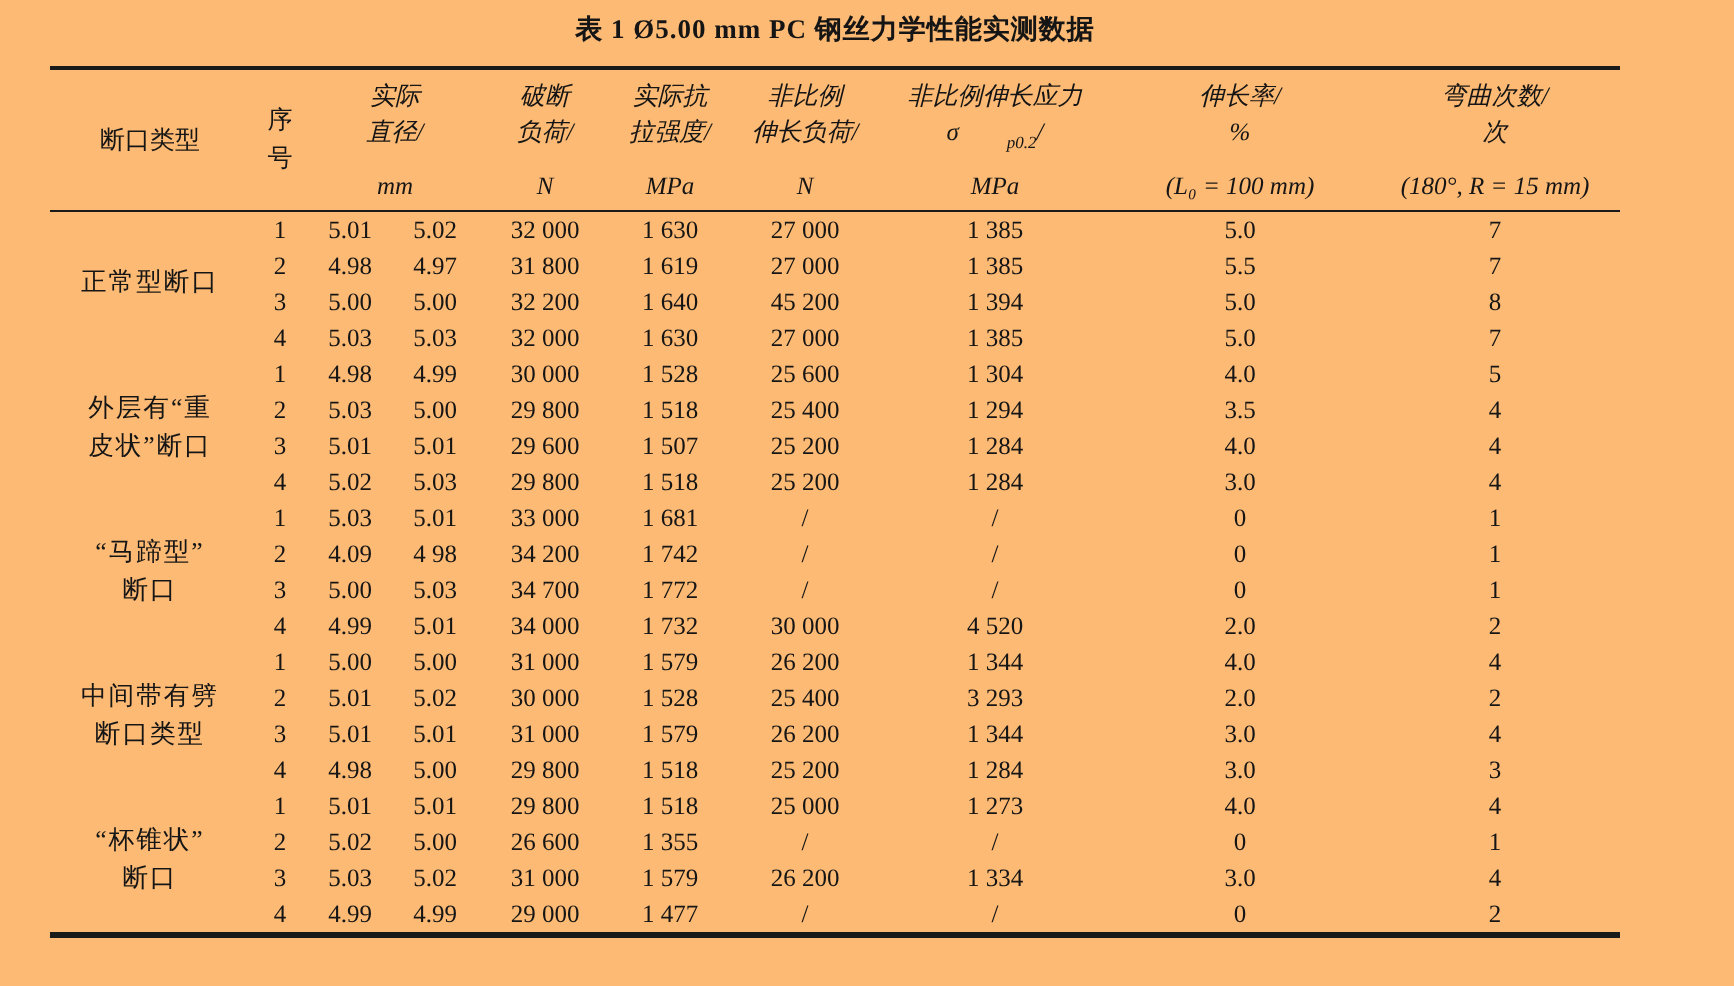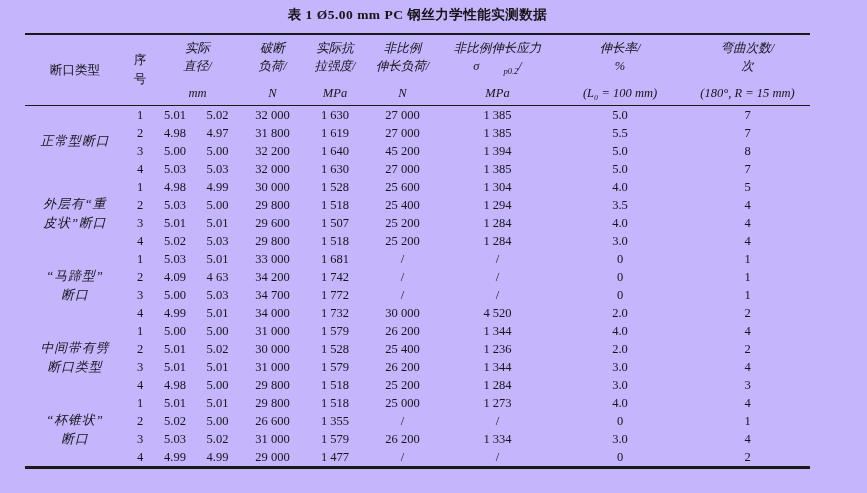--- a/index.html
+++ b/index.html
@@ -3,21 +3,21 @@
 <meta charset="utf-8">
 <style>
   html,body { margin:0; padding:0; }
   body {
     width:867px; height:493px;
     background:#fefefe;
     font-family:"Liberation Serif","DejaVu Serif",serif;
     color:#151515;
     overflow:hidden;
   }
-  .page { position:relative; width:867px; height:493px; background:#c4b5fd; }
+  .page { position:relative; width:867px; height:493px; background:#fdba74; }
   .doc-title {
     position:absolute; top:6px; left:25px; width:785px;
     text-align:center; font-weight:bold; font-size:13.5px;
     letter-spacing:0.5px; white-space:nowrap;
   }
   table.data-table {
     position:absolute; top:33px; left:25px; width:785px;
     border-collapse:collapse; table-layout:fixed;
     border-top:2px solid #1a1a1a;
     border-bottom:3px solid #1a1a1a;
@@ -34,21 +34,21 @@
   }
   .h-name { line-height:1.45; }
   .h-unit { line-height:1.1; white-space:nowrap; }
   .h-center { display:flex; align-items:center; justify-content:center; height:70px; }
   .h-serial-name { width:1.2em; margin:0 auto; line-height:1.5; }
   th, td { text-align:center; }
   tbody td {
     height:18px; padding:0; white-space:nowrap; line-height:18px;
     font-size:12.5px; vertical-align:middle;
   }
-  td.type-cell { line-height:1.45; font-size:12.8px; letter-spacing:1px;font-style:italic; }
+  td.type-cell { line-height:1.45; font-size:12.8px; letter-spacing:1px; }
   td.type-cell div { line-height:1.5; }
   sub { font-size:8.5px;padding-left:24px; }
 </style>
 </head>
 <body>
 
 <div class="page">
 
   <div class="doc-title">表 1   Ø5.00 mm PC 钢丝力学性能实测数据</div>
 
@@ -249,21 +249,21 @@
           <td>33 000</td>
           <td>1 681</td>
           <td>/</td>
           <td>/</td>
           <td>0</td>
           <td>1</td>
         </tr>
         <tr>
           <td>2</td>
           <td>4.09</td>
-          <td>4 63</td>
+          <td>4 98</td>
           <td>34 200</td>
           <td>1 742</td>
           <td>/</td>
           <td>/</td>
           <td>0</td>
           <td>1</td>
         </tr>
         <tr>
           <td>3</td>
           <td>5.00</td>
@@ -301,21 +301,21 @@
           <td>4.0</td>
           <td>4</td>
         </tr>
         <tr>
           <td>2</td>
           <td>5.01</td>
           <td>5.02</td>
           <td>30 000</td>
           <td>1 528</td>
           <td>25 400</td>
-          <td>1 236</td>
+          <td>3 293</td>
           <td>2.0</td>
           <td>2</td>
         </tr>
         <tr>
           <td>3</td>
           <td>5.01</td>
           <td>5.01</td>
           <td>31 000</td>
           <td>1 579</td>
           <td>26 200</td>

